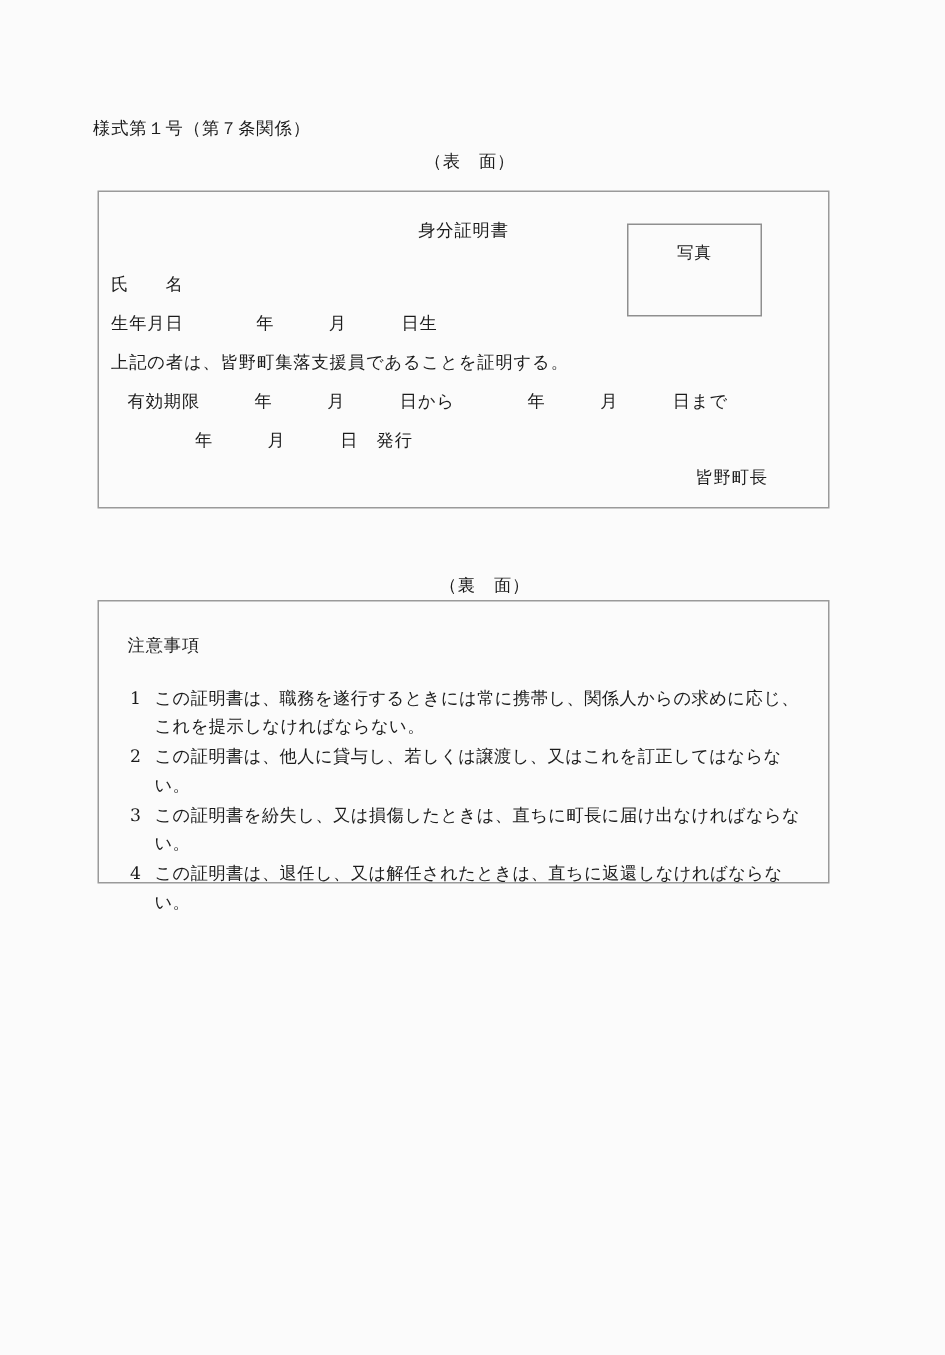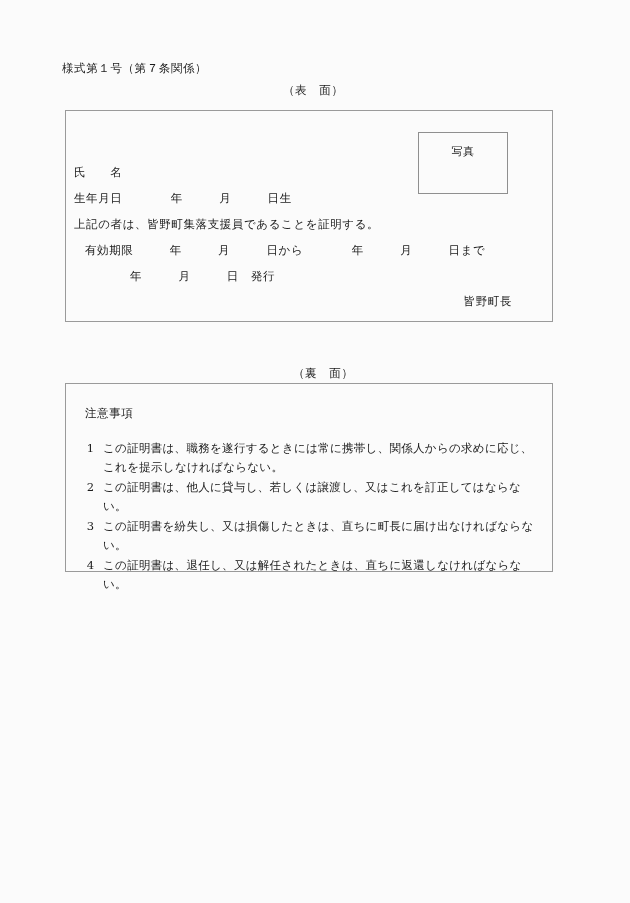--- a/index.html
+++ b/index.html
@@ -12,20 +12,21 @@
     background: #fbfbfb;
     font-family: "DejaVu Serif", "Liberation Serif", serif;
     color: #1b1b1b;
     position: relative;
     overflow: hidden;
   }
 
   .page {
     position: absolute;
     inset: 0;
+    margin-top: 17px;
   }
 
   
   .form-no {
     position: absolute;
     left: 62px;
     top: 61px;
     font-size: 11.5px;
     letter-spacing: 0.6px;
     white-space: nowrap;
@@ -145,20 +146,21 @@
 <body>
 
 <div class="page">
 
   <div class="form-no">様式第１号（第７条関係）</div>
 
   <div class="side-label front">（表　面）</div>
 
   <div class="card front">
 
+    <div class="cert-title">身分証明書</div>
 
     <div class="photo-box">
       <span>写真</span>
     </div>
 
     <div class="line l-name">氏　　名</div>
 
     <div class="line l-birth">生年月日　　　　年　　　月　　　日生</div>
 
     <div class="line l-valid">有効期限　　　年　　　月　　　日から　　　　年　　　月　　　日まで</div>

